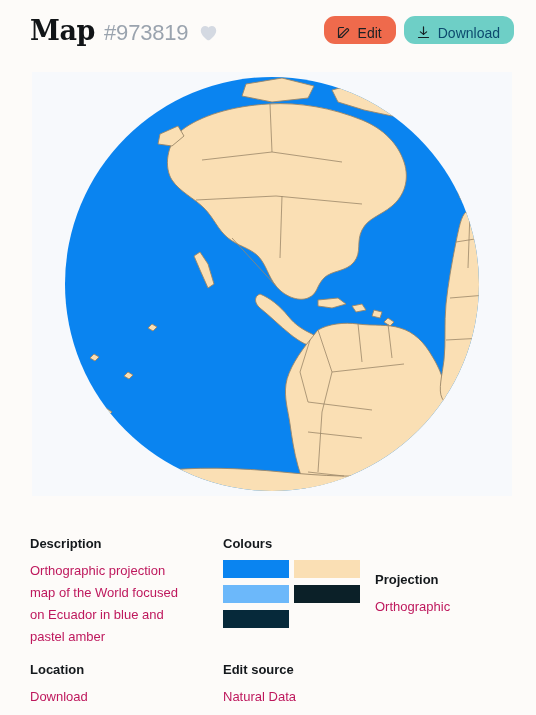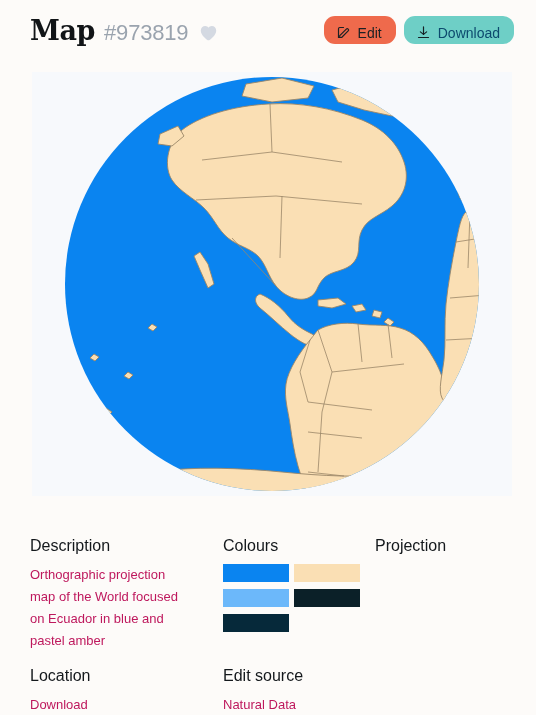--- a/index.html
+++ b/index.html
@@ -112,26 +112,26 @@
     box-sizing: border-box;
   }
   .meta-row {
     display: flex;
     align-items: flex-start;
   }
   .meta-row.row2 { margin-top: 14px; }
 
   .col-desc  { width: 165px; flex: 0 0 165px; }
   .col-col   { width: 152px; flex: 0 0 152px; margin-left: 28px; }
-  .col-proj  { flex: 1 1 auto; }
+  .col-proj  { flex: 1 1 auto; margin-top: 36px; }
 
   .field-label {
     font-family: "Liberation Sans", sans-serif;
-    font-size: 16px;
-    font-weight: normal;
+    font-size: 13px;
+    font-weight: bold;
     color: #14181C;
     margin-bottom: 7px;
     line-height: 1.3;
   }
   .field-value {
     font-family: "Liberation Sans", sans-serif;
     font-size: 13px;
     font-weight: 400;
     color: #be185d;
     line-height: 22px;
@@ -337,20 +337,21 @@
         <div class="swatch" style="background: rgb(10, 132, 240);"></div>
         <div class="swatch" style="background: rgb(250, 223, 180);"></div>
         <div class="swatch" style="background: rgb(108, 184, 250);"></div>
         <div class="swatch" style="background: rgb(11, 32, 40);"></div>
         <div class="swatch" style="background: rgb(6, 41, 58);"></div>
       </div>
     </div>
 
     <div class="col-proj">
       <div class="field-label">Projection</div>
+      <div class="field-value">Orthographic</div>
     </div>
   </div>
 
   <div class="meta-row row2">
     <div class="col-desc">
       <div class="field-label">Location</div>
       <div class="field-value">Download</div>
     </div>
 
     <div class="col-col">

